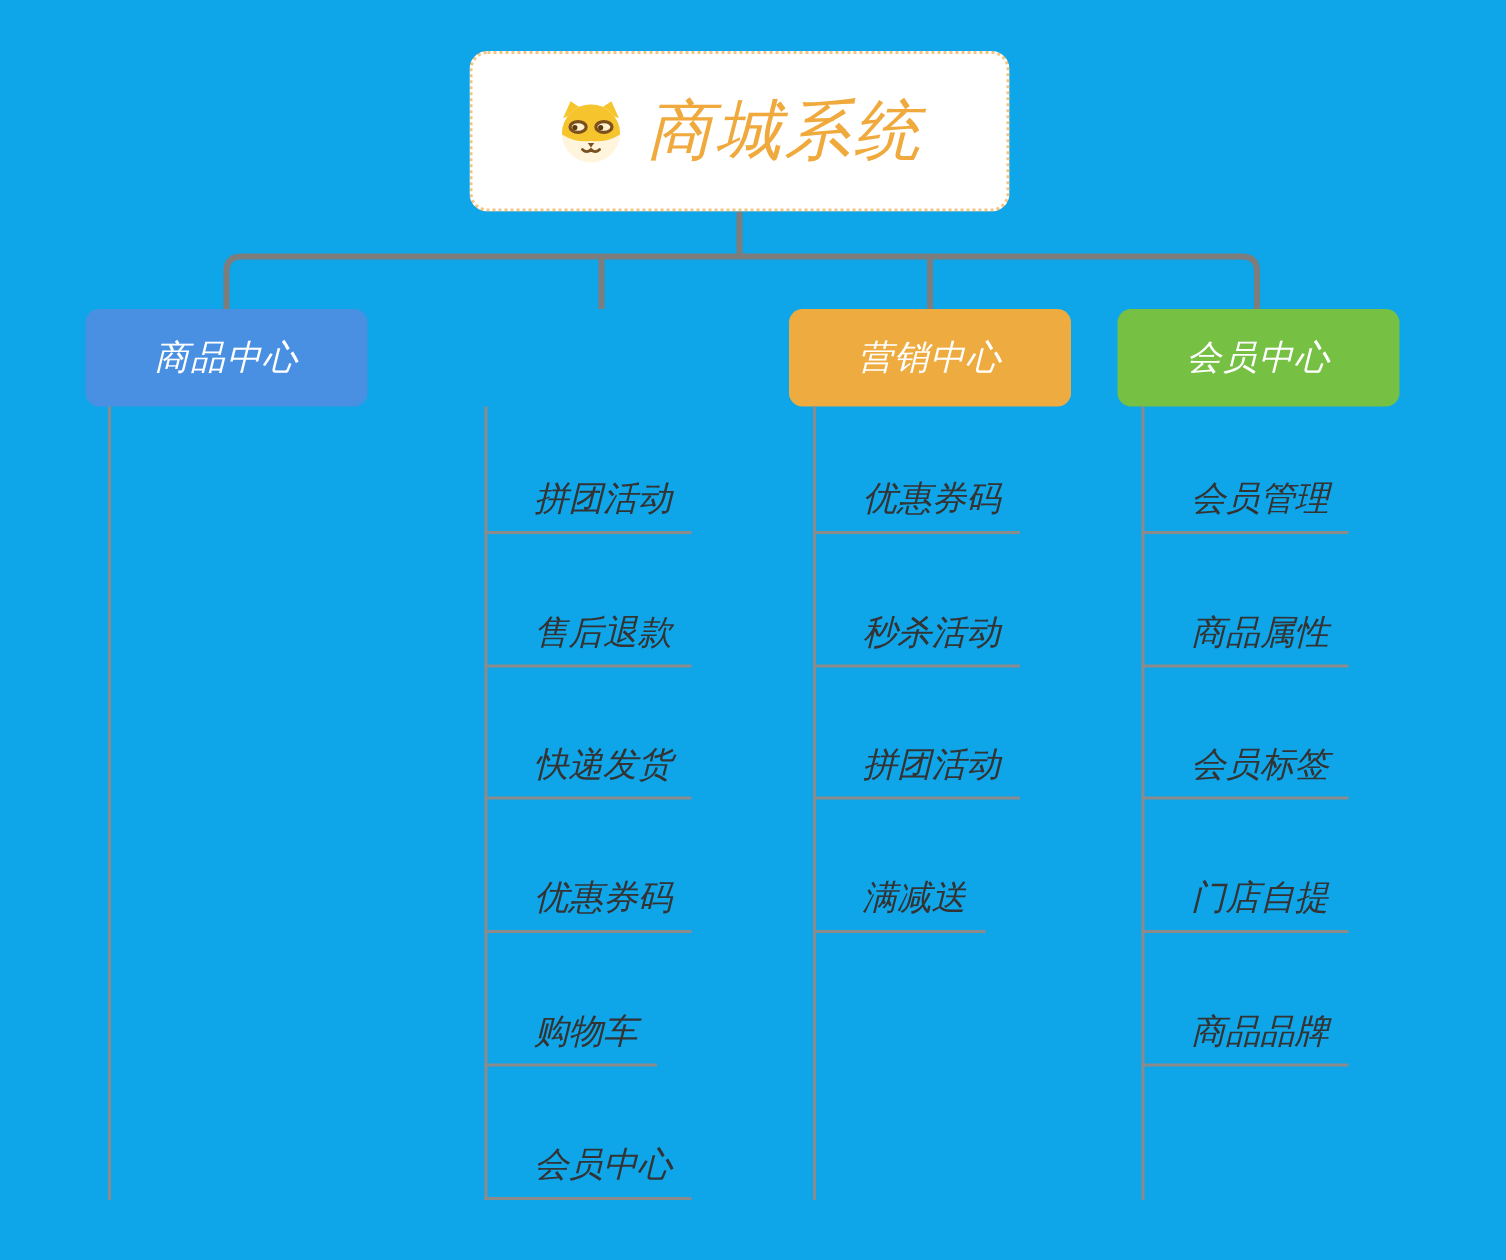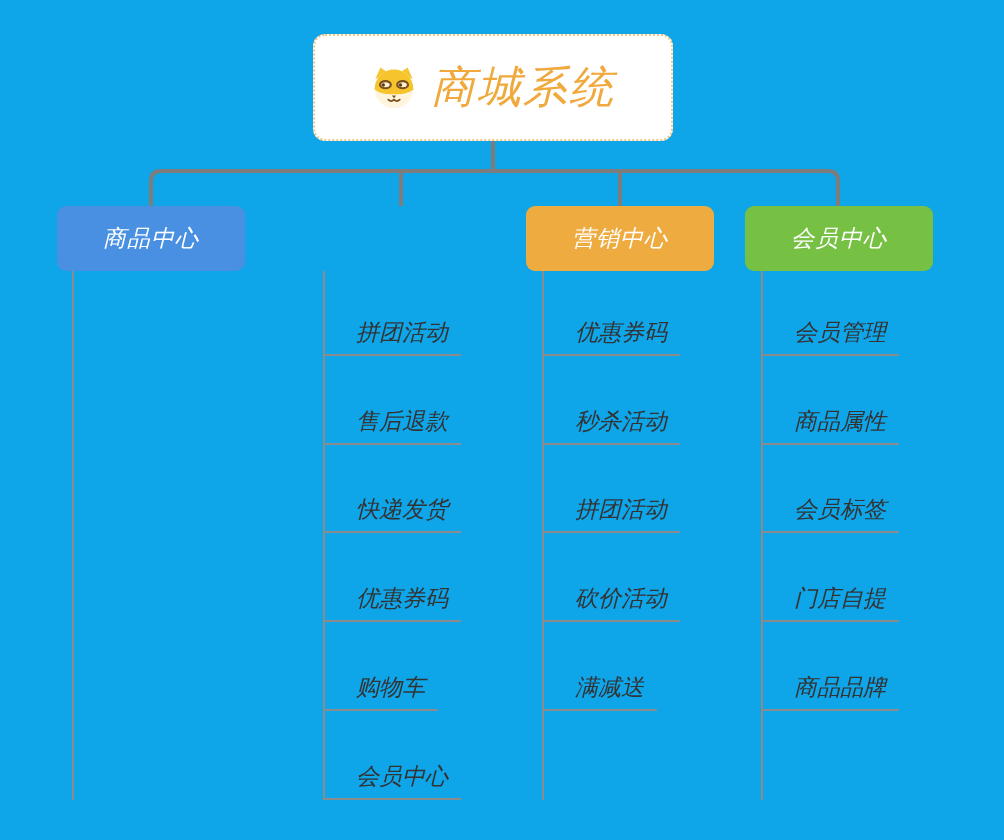--- a/index.html
+++ b/index.html
@@ -125,23 +125,20 @@
     <div class="branch-item">
         <span class="item-label">优惠券码</span>
       </div>
     <div class="branch-item">
         <span class="item-label">秒杀活动</span>
       </div>
     <div class="branch-item">
         <span class="item-label">拼团活动</span>
       </div>
     <div class="branch-item">
-        <span class="item-label">砍价活动</span>
-      </div>
-    <div class="branch-item">
         <span class="item-label">满减送</span>
       </div>
   </div>
 
   <div class="branch-header" style="left: 745px; background: rgb(118, 192, 67); text-align: right;">
     <span>会员中心</span>
   </div>
   <div class="branch-line" style="left:761px;"></div>
   <div class="branch-items" style="left:761px;">
     <div class="branch-item">

